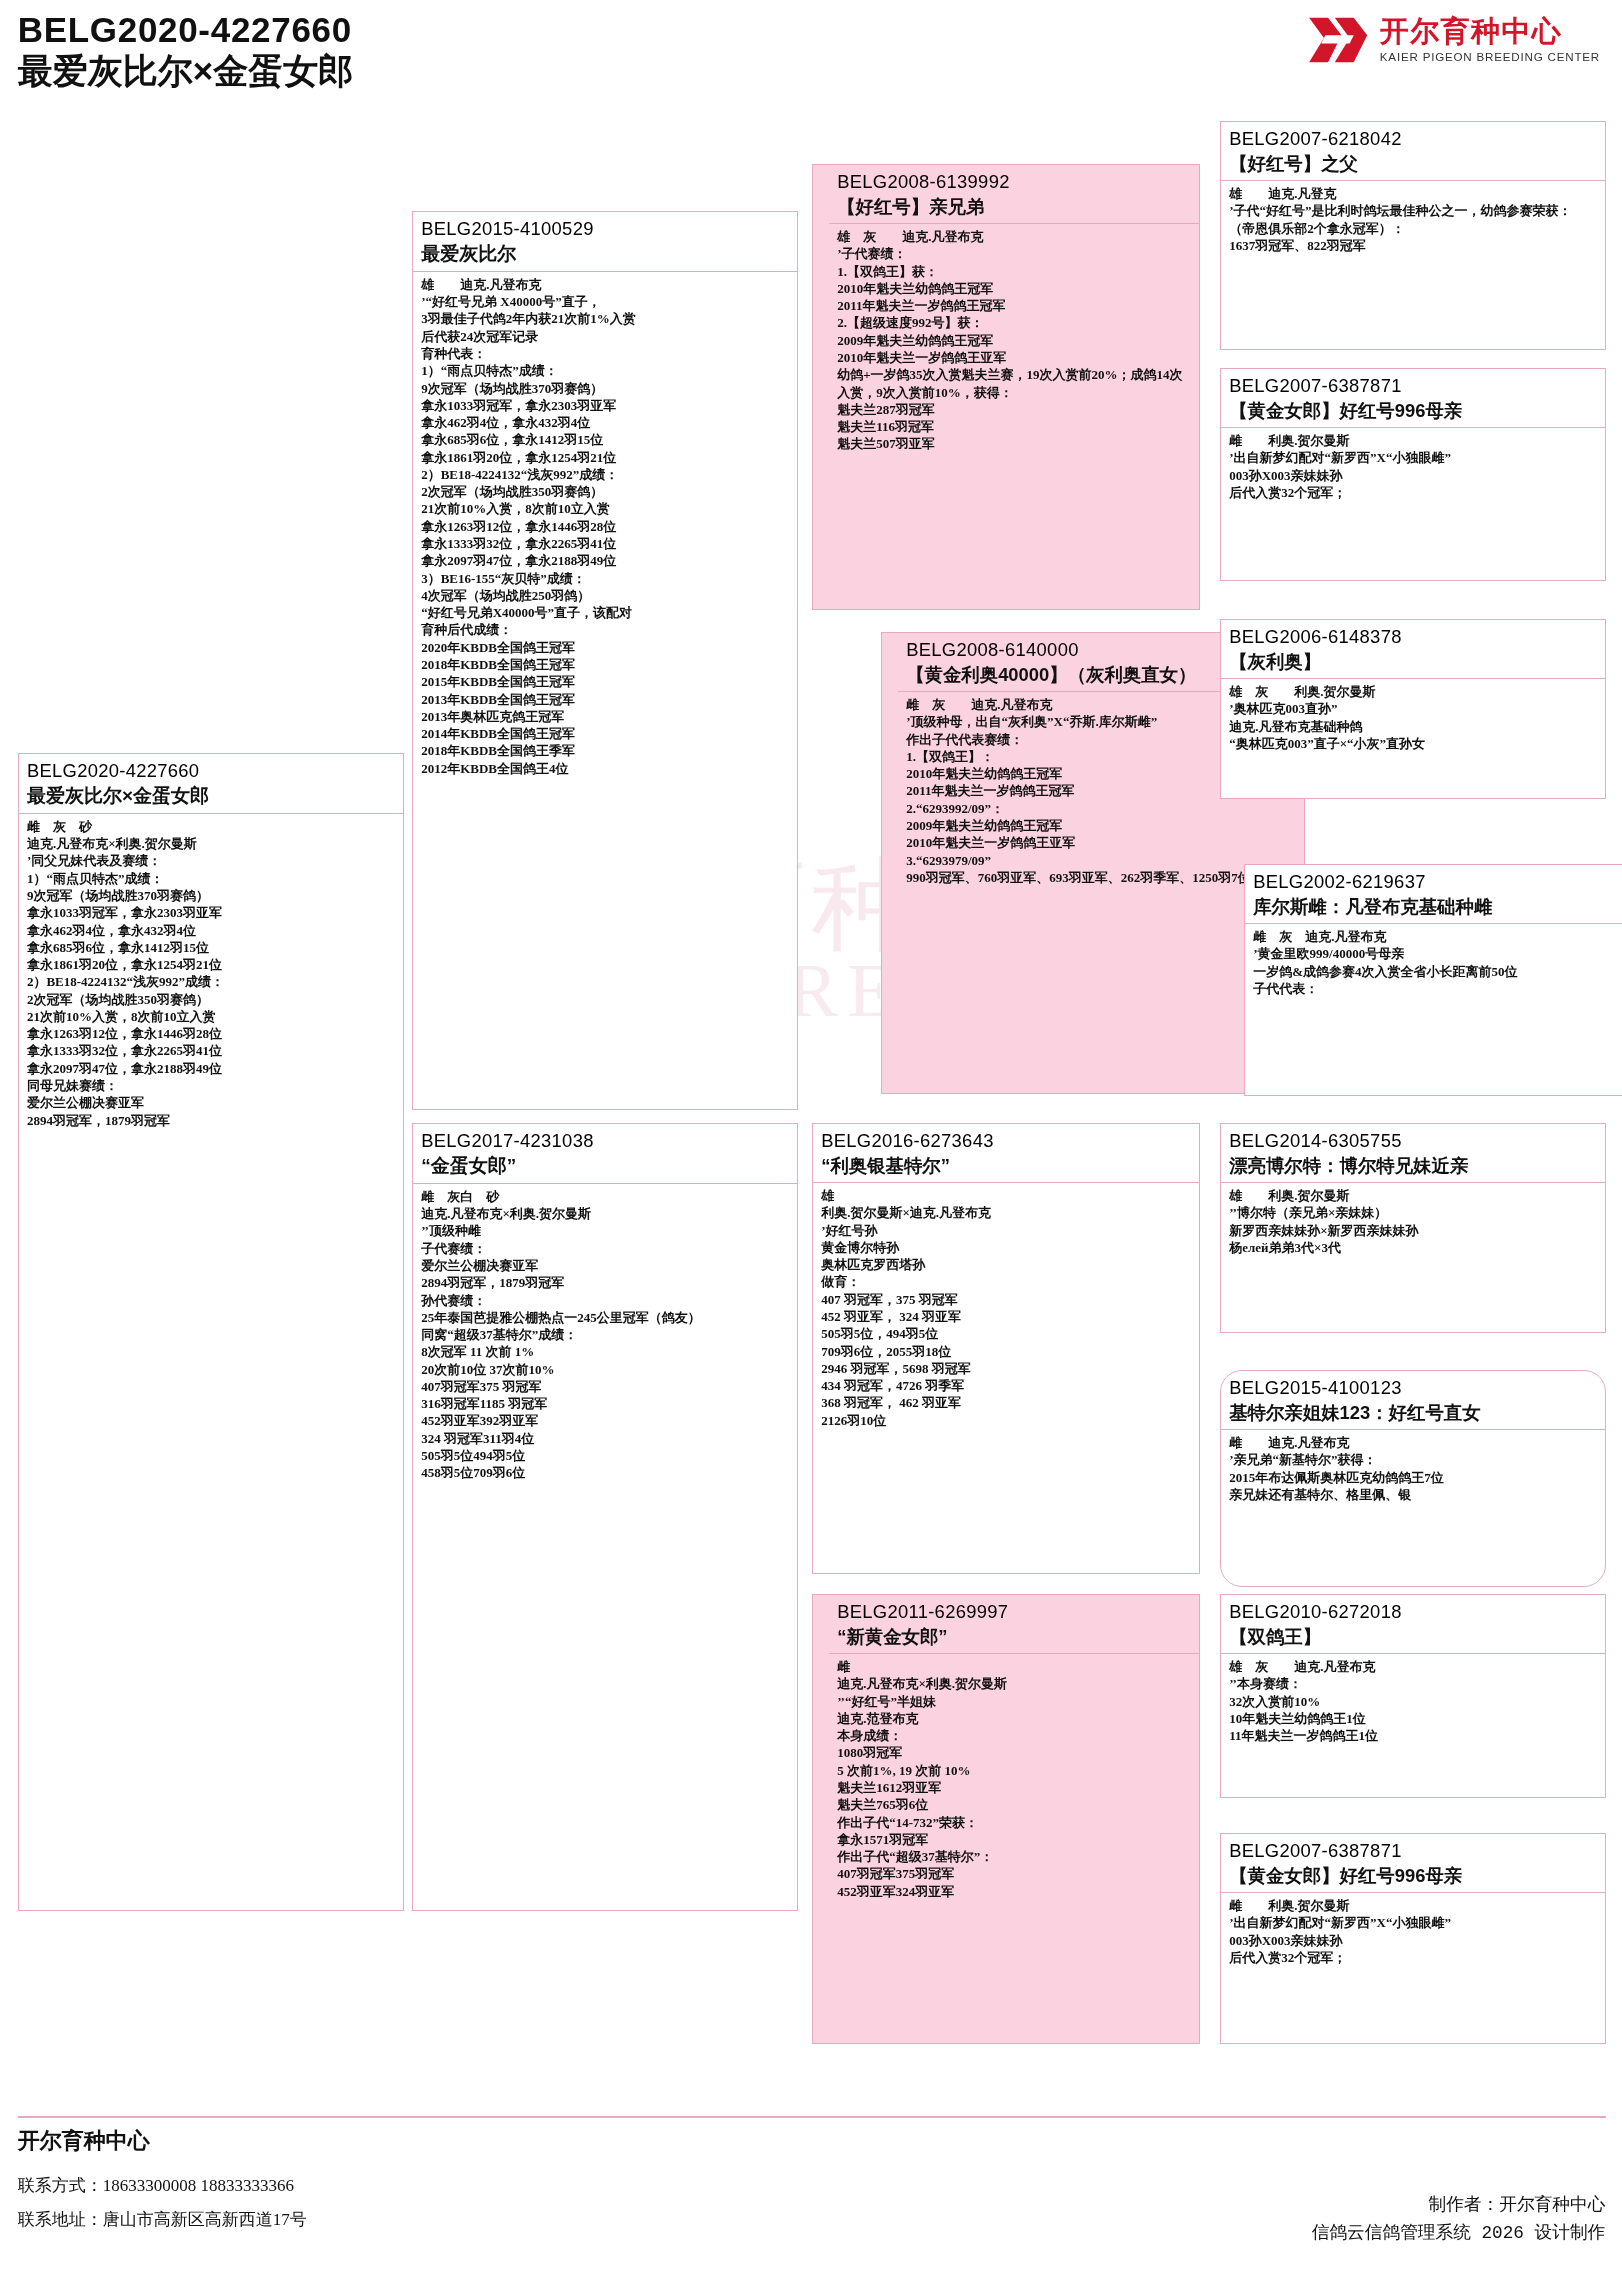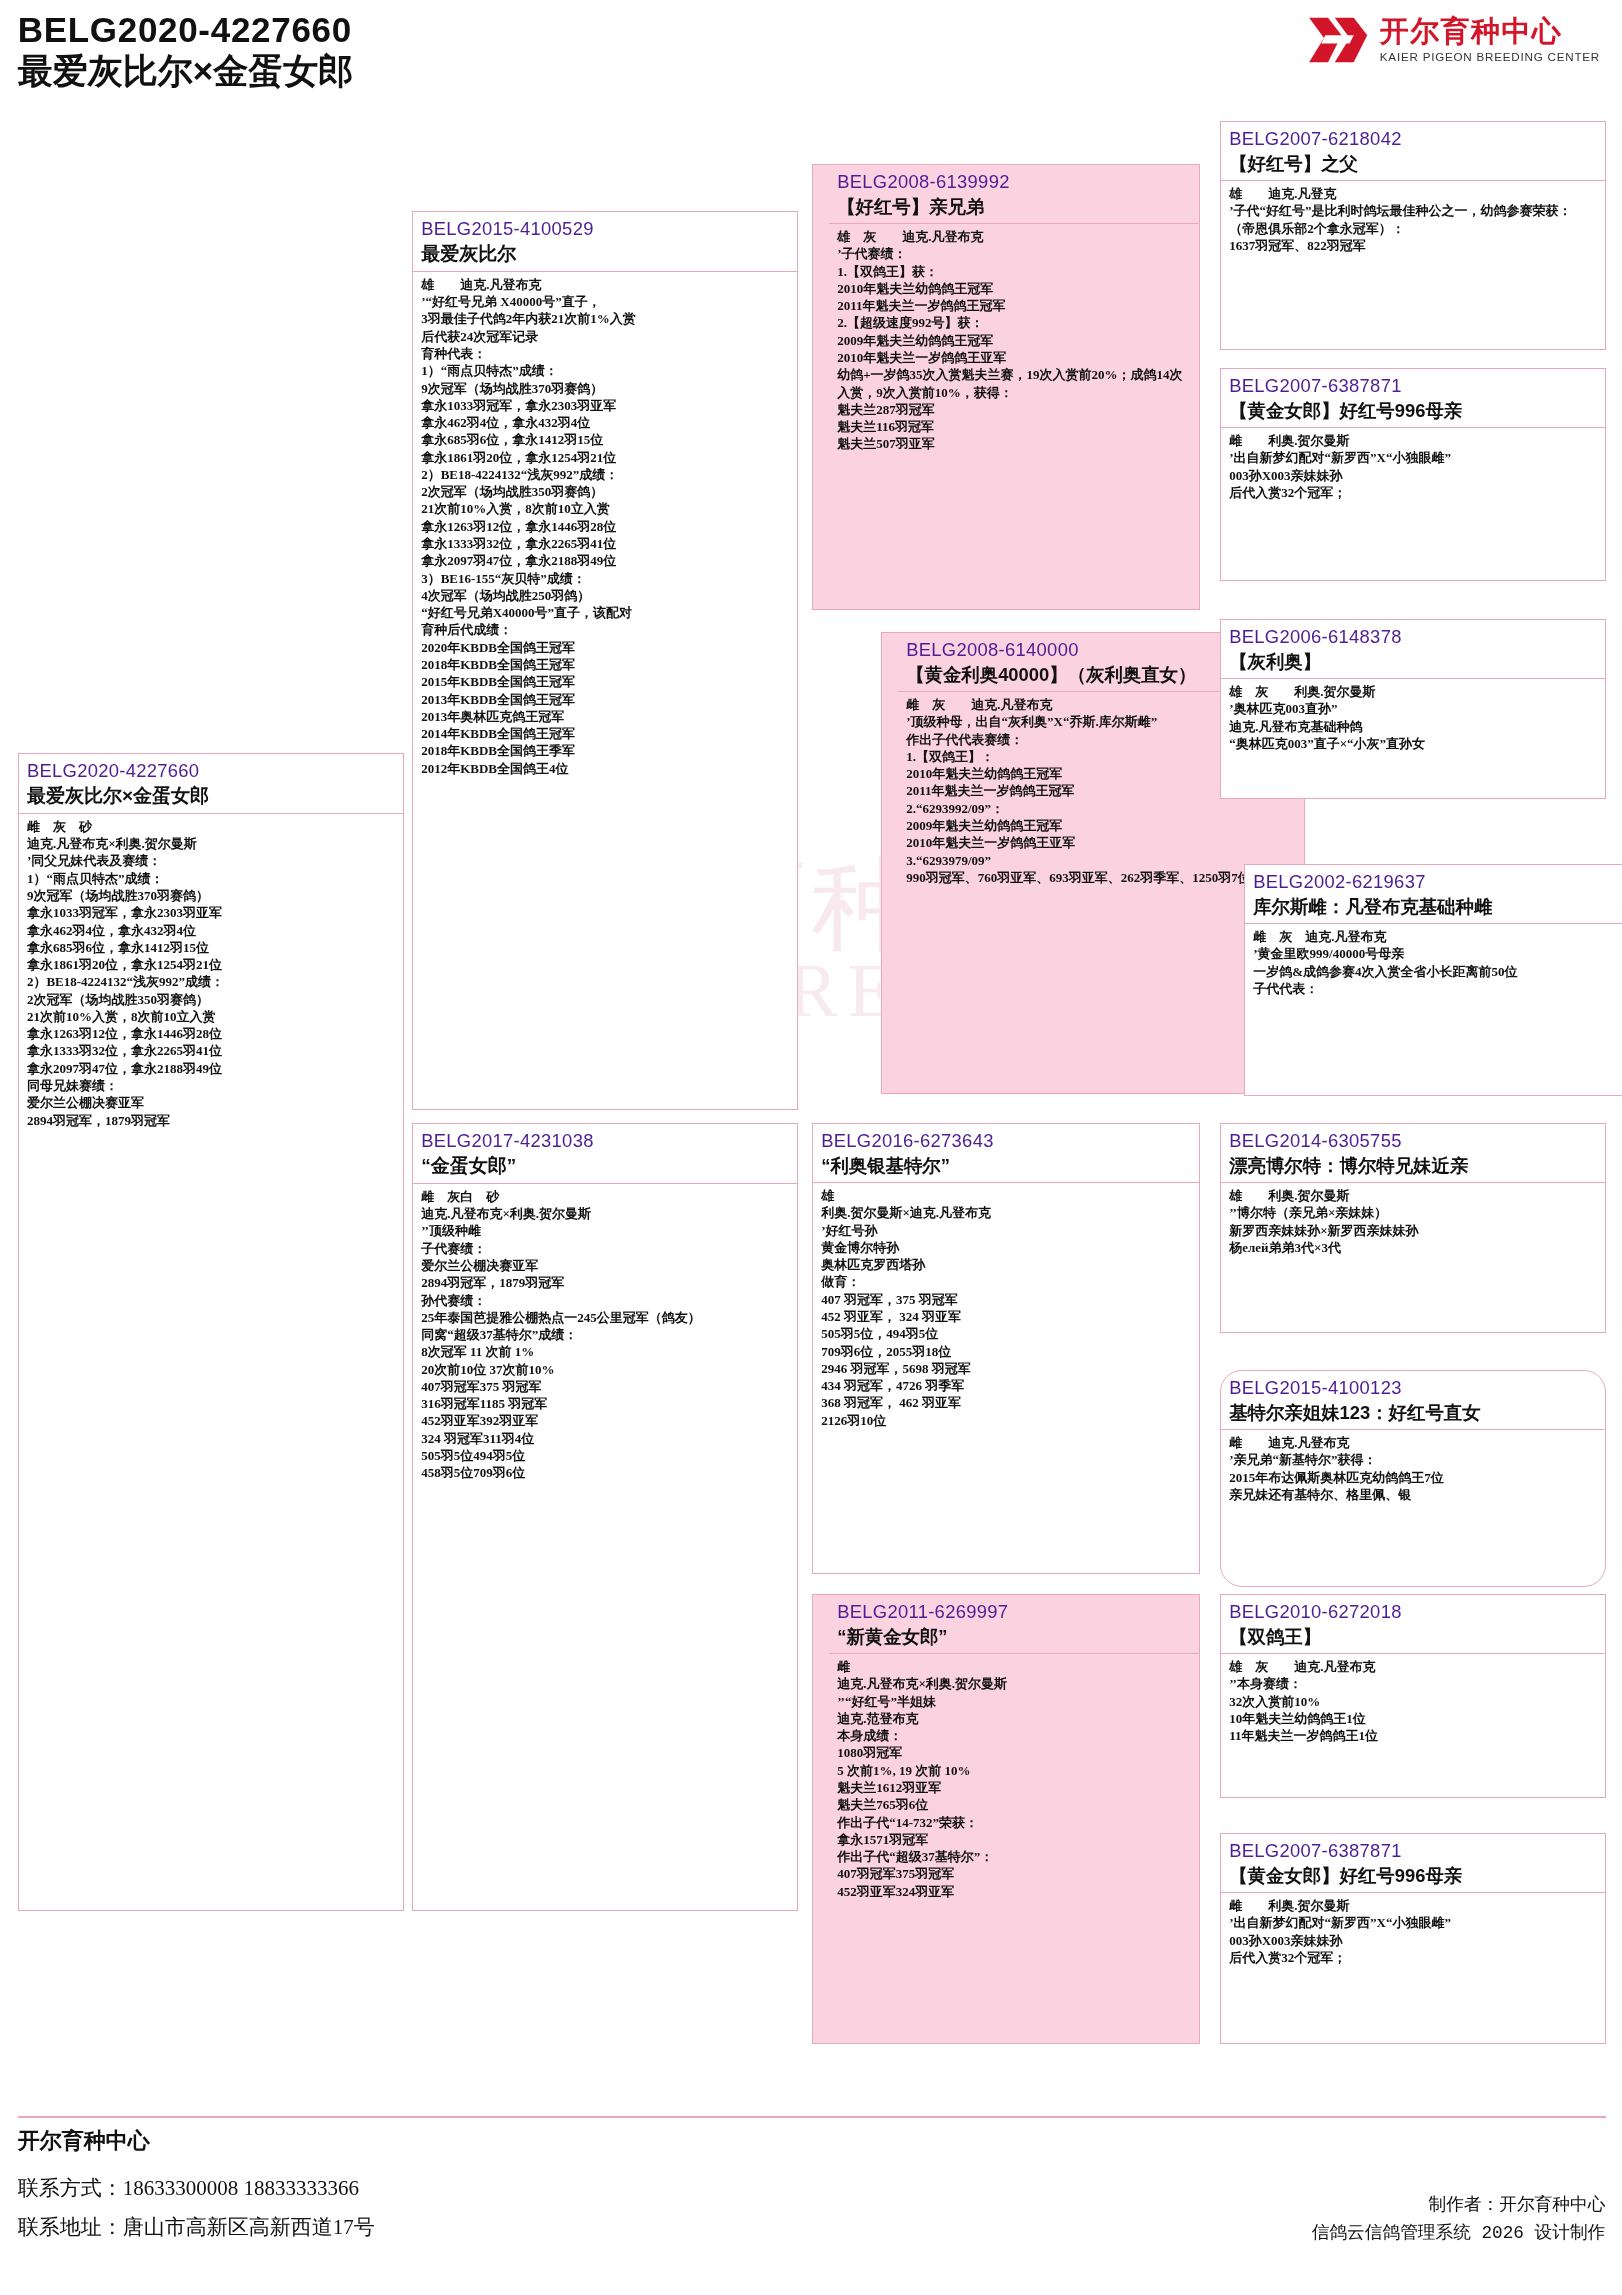--- a/index.html
+++ b/index.html
@@ -79,21 +79,21 @@
     border: 1.4px solid #e8a9bf;
     background: #ffffff;
     overflow: hidden;
   }
   .card.pink {
     background: #fbd3e0;
     border-color: #e8a9bf;
     padding-left: 16px;
   }
   .card .ringno {
-    color: #4c1d95;
+    color: #000000;
     font-size: 18.4px;
     padding: 5.5px 8.2px 1.4px 8.2px;
     font-family: "Liberation Sans", sans-serif;
     letter-spacing: 0.3px;
     position: relative;
   }
   .card .title {
     font-size: 18.4px;
     font-weight: bold;
     padding: 1.4px 8.2px 2.7px 8.2px;
@@ -124,21 +124,21 @@
     left: 17.7px; top: 2126px;
     width: 1588px;
     font-family: "Liberation Serif", serif;
   }
   .footer .org {
     font-size: 22px;
     font-weight: bold;
     margin-bottom: 17.7px;
   }
   .footer .line {
-    font-size: 21px;
+    font-size: 17px;
     margin-bottom: 11px;
   }
   .footer-right {
     position: absolute;
     right: 17.7px; top: 2191px;
     text-align: right;
     font-family: Liberation Mono, monospace;
     font-size: 17.7px;
     line-height: 1.6;
     margin-left: 24px;

